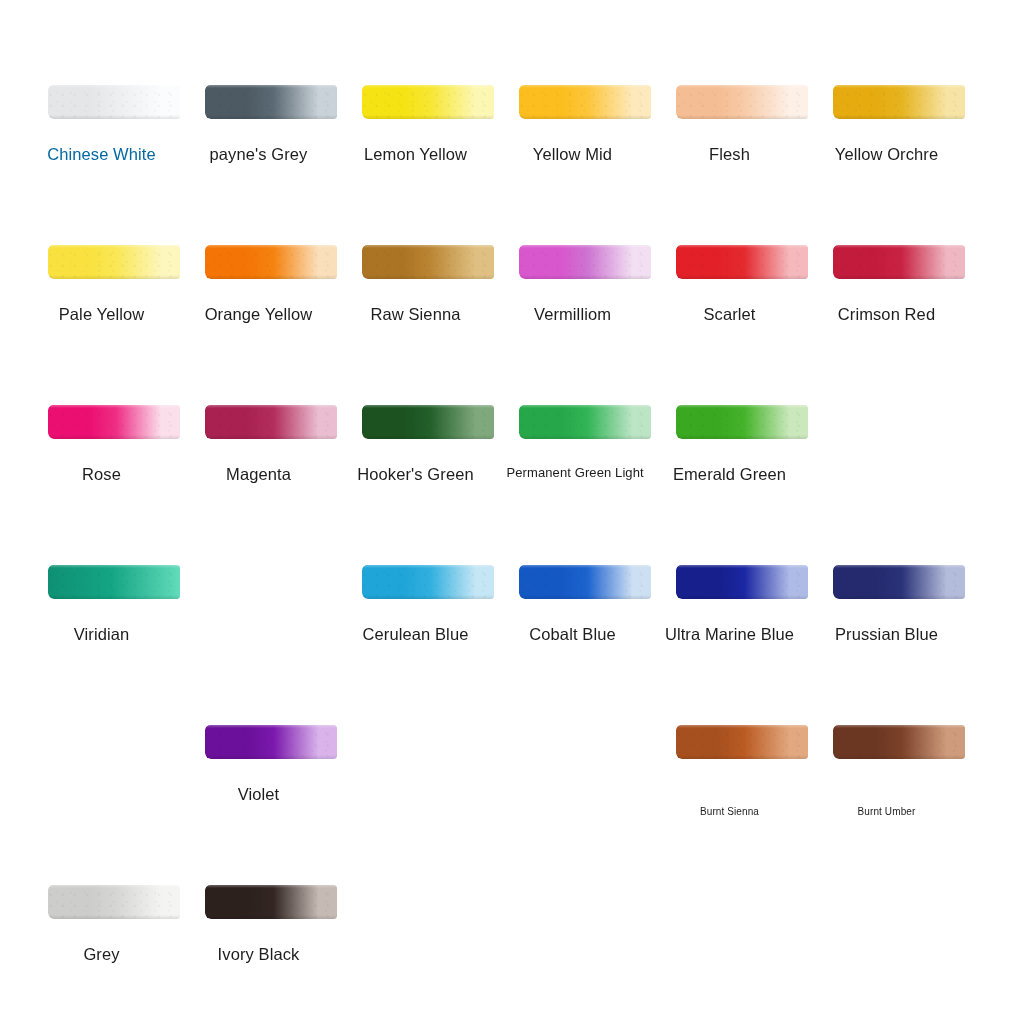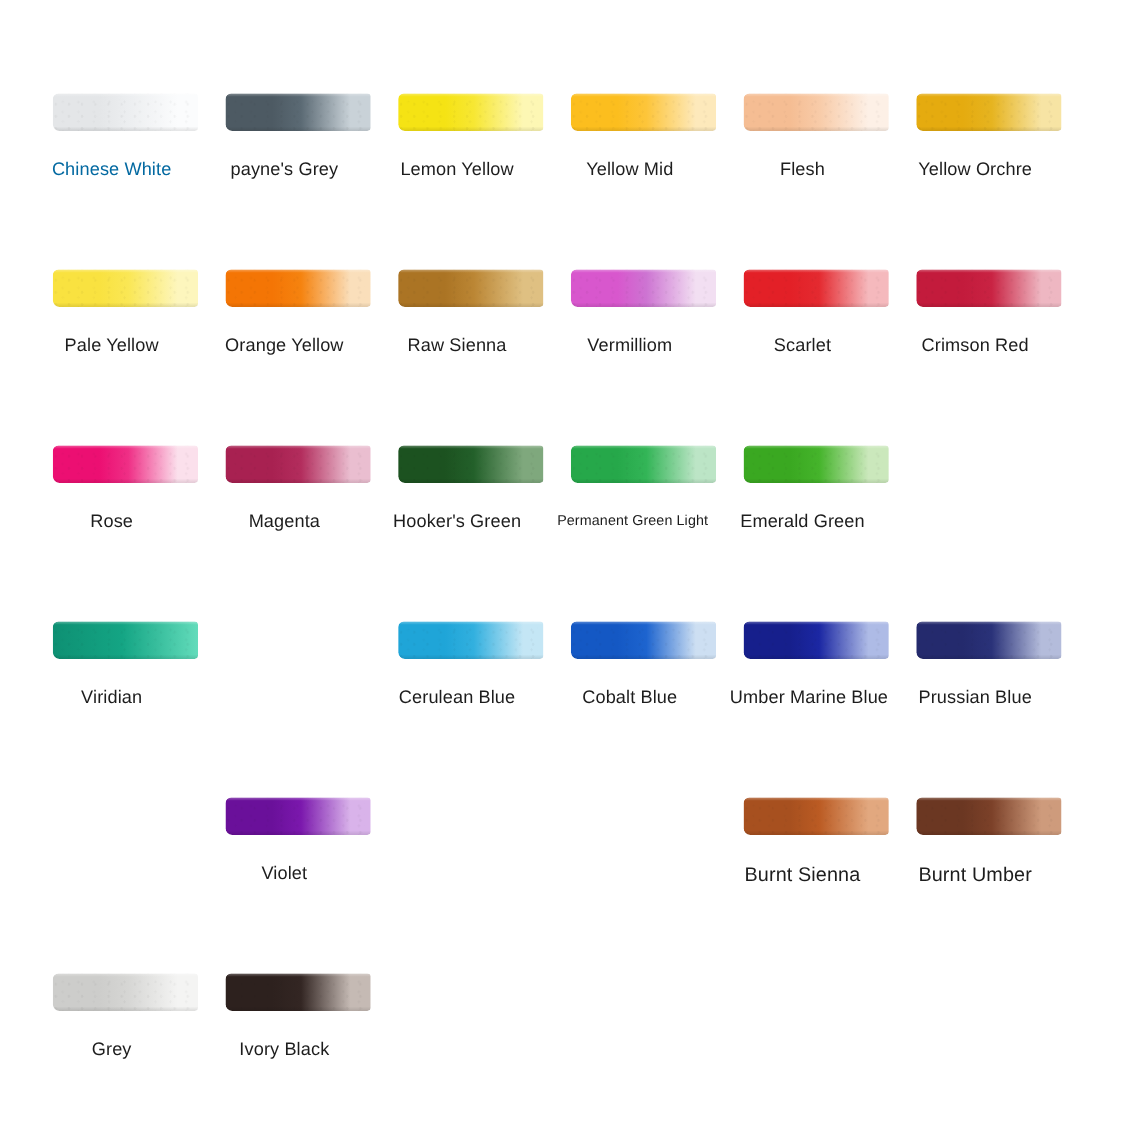--- a/index.html
+++ b/index.html
@@ -70,21 +70,22 @@
     text-align: center;
     color: #1d1d1d;
     font-size: 16.5px;
     letter-spacing: 0.1px;
     white-space: nowrap;
   }
   .label.small {
     font-size: 13px;
   }
   .label.medsmall {
-    font-size: 18px;
+    font-size: 10px;
+    margin-top: 21px;
   }
 </style>
 </head>
 <body>
 
 <div id="chart" style="background: rgb(255, 255, 255);">
     <div class="swatch-cell" style="left: 35.5px; top: 85px;">
       <div class="swatch" style="height: 34px; width: 132px;">
         <div class="base" style="background: linear-gradient(90deg, rgb(228, 230, 232) 0%, rgb(228, 230, 232) 32%, rgb(236, 238, 240) 52%, rgb(251, 252, 253) 86%, rgb(251, 252, 253) 100%);"></div>
         <div class="grain"></div>
@@ -264,21 +265,21 @@
       </div>
       <div class="label" style="top: 60px; left: 0px; width: 132px; color: rgb(29, 29, 29);">Cobalt Blue</div>
     </div>
     <div class="swatch-cell" style="left: 663.5px; top: 565px;">
       <div class="swatch" style="height: 34px; width: 132px;">
         <div class="base" style="background: linear-gradient(90deg, rgb(22, 31, 140) 0%, rgb(22, 31, 140) 32%, rgb(27, 39, 163) 52%, rgb(174, 187, 230) 86%, rgb(174, 187, 230) 100%);"></div>
         <div class="grain"></div>
         <div class="edgetop"></div>
         <div class="edgebot"></div>
       </div>
-      <div class="label" style="top: 60px; left: 0px; width: 132px; color: rgb(29, 29, 29);">Umber Marine Blue</div>
+      <div class="label" style="top: 60px; left: 0px; width: 132px; color: rgb(29, 29, 29);">Ultra Marine Blue</div>
     </div>
     <div class="swatch-cell" style="left: 820.5px; top: 565px;">
       <div class="swatch" style="height: 34px; width: 132px;">
         <div class="base" style="background: linear-gradient(90deg, rgb(36, 42, 109) 0%, rgb(36, 42, 109) 32%, rgb(42, 50, 121) 52%, rgb(180, 188, 219) 86%, rgb(180, 188, 219) 100%);"></div>
         <div class="grain"></div>
         <div class="edgetop"></div>
         <div class="edgebot"></div>
       </div>
       <div class="label" style="top: 60px; left: 0px; width: 132px; color: rgb(29, 29, 29);">Prussian Blue</div>
     </div>

